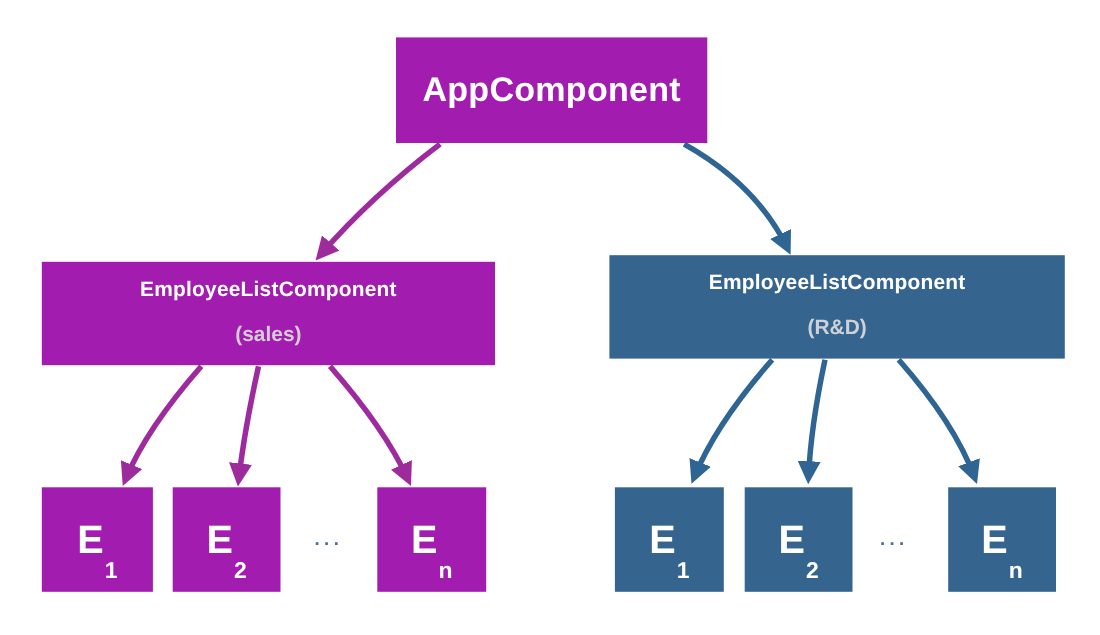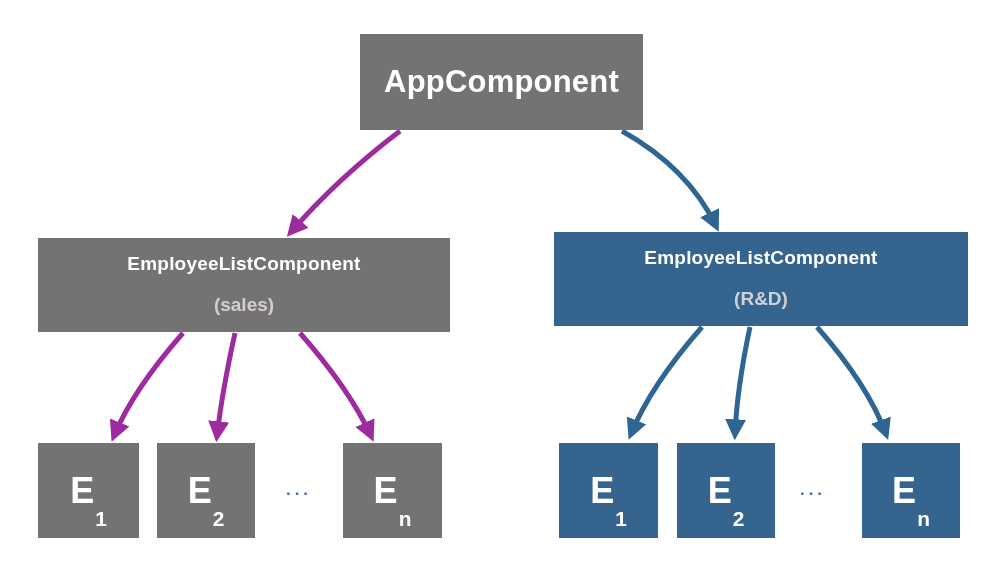--- a/index.html
+++ b/index.html
@@ -25,21 +25,21 @@
     position: absolute;
     display: flex;
     flex-direction: column;
     align-items: center;
     justify-content: center;
     color: #ffffff;
     font-weight: bold;
     text-align: center;
     box-sizing: border-box;
   }
-  .purple { background: #737373; }
+  .purple { background: #a21caf; }
   .blue   { background: #35648e; }
   .root-node  { left: 360px; top: 34px;  width: 283px; height: 96px; }
   .branch-label { font-size: 19px; line-height: 1.1; letter-spacing: 0.2px; }
   .root-label   { font-size: 31px; letter-spacing: 0.2px; }
   .branch-sub {
     font-size: 19px;
     font-weight: bold;
     margin-top: 20px;
     color: #cdd2d8;
   }

